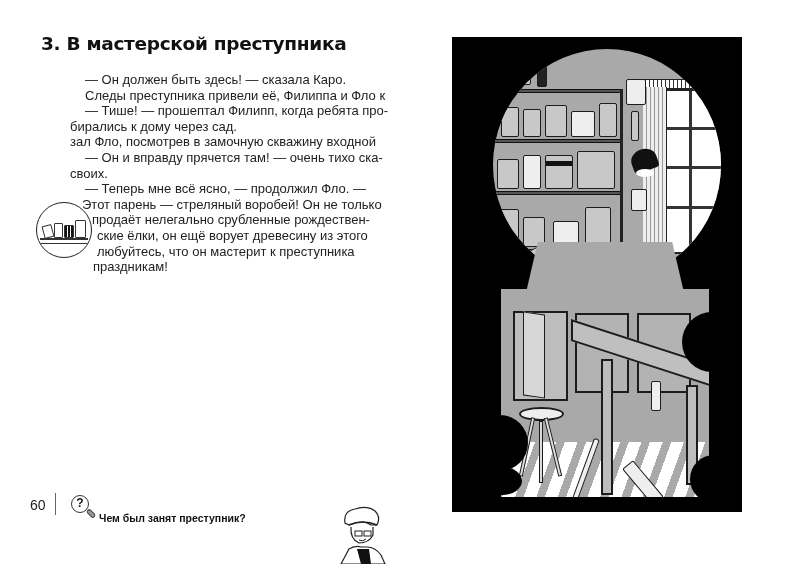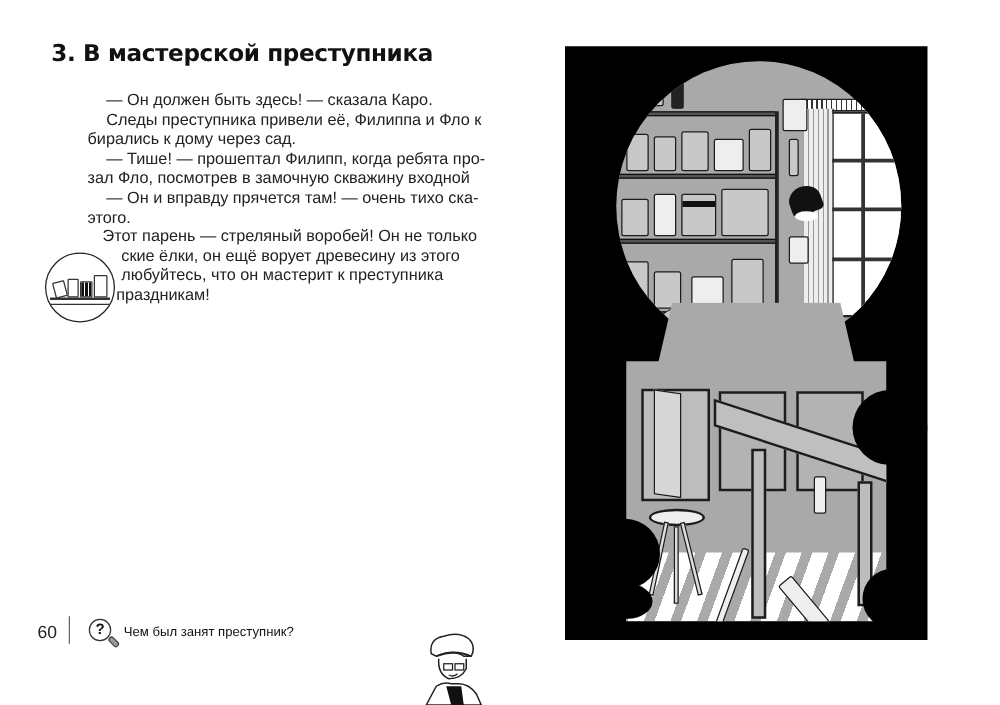--- a/index.html
+++ b/index.html
@@ -45,22 +45,22 @@
       position: absolute; left: 71px; top: 495px; width: 18px; height: 18px;
       border: 1.6px solid #333; border-radius: 50%;
       font-weight: bold; font-size: 12px; line-height: 15px; text-align: center; color: #111;
       background: #fff;
     }
     .question-handle {
       position: absolute; left: 86px; top: 511px; width: 10px; height: 5px;
       background: #999; border: 1px solid #444; border-radius: 3px; transform: rotate(45deg);
     }
     .question-text {
-      position: absolute; left: 99px; top: 500px;
-      font-weight: normal; font-size: 10.5px; color: #111; white-space: nowrap;
+      position: absolute; left: 99px; top: 512px;
+      font-weight: bold; font-size: 10.5px; color: #111; white-space: nowrap;
     }
 
     .character {
       position: absolute; left: 335px; top: 505px; width: 60px; height: 59px;
     }
 
     
     .illus {
       position: absolute; left: 452px; top: 37px; width: 290px; height: 475px;
       background: #000; overflow: hidden;
@@ -144,26 +144,28 @@
 </head>
 <body>
 
 <div class="page">
 
   <div class="chapter-title">3. В мастерской преступника</div>
 
   <div class="story">
     <span class="line ind last">— Он должен быть здесь! — сказала Каро.</span>
     <span class="line ind">Следы преступника привели её, Филиппа и Фло к</span>
+    <span class="line ind">— Тише! — прошептал Филипп, когда ребята про-</span>
     <span class="line last">бирались к дому через сад.</span>
-    <span class="line ind">— Тише! — прошептал Филипп, когда ребята про-</span>
     <span class="line">зал Фло, посмотрев в замочную скважину входной</span>
     <span class="line ind">— Он и вправду прячется там! — очень тихо ска-</span>
-    <span class="line last">этого.</span>
+    <span class="line last">своих.</span>
+    <span class="line ind">— Теперь мне всё ясно, — продолжил Фло. —</span>
     <span class="line ind" style="padding-left:12px">Этот парень — стреляный воробей! Он не только</span>
+    <span class="line" style="padding-left:22px">продаёт нелегально срубленные рождествен-</span>
     <span class="line" style="padding-left:27px">ские ёлки, он ещё ворует древесину из этого</span>
     <span class="line" style="padding-left:27px">любуйтесь, что он мастерит к преступника</span>
     <span class="line last" style="padding-left:23px">праздникам!</span>
   </div>
 
   <div class="inset-circle">
     <div class="jar" style="left:6px;top:22px;width:10px;height:13px;transform:rotate(-15deg)"></div>
     <div class="jar" style="left:17px;top:20px;width:9px;height:15px"></div>
     <div class="jar dark" style="left:27px;top:22px;width:10px;height:13px"></div>
     <div class="jar" style="left:38px;top:17px;width:11px;height:18px"></div>

